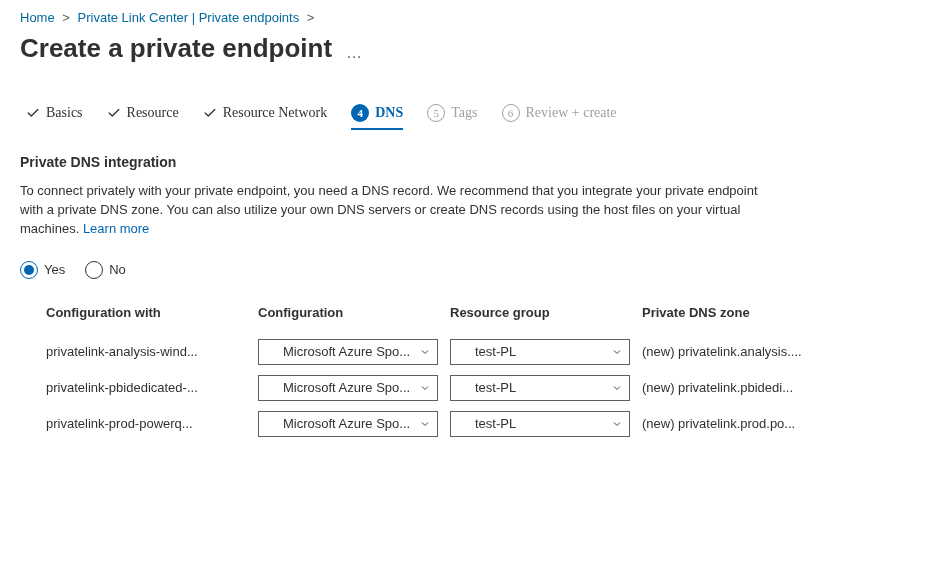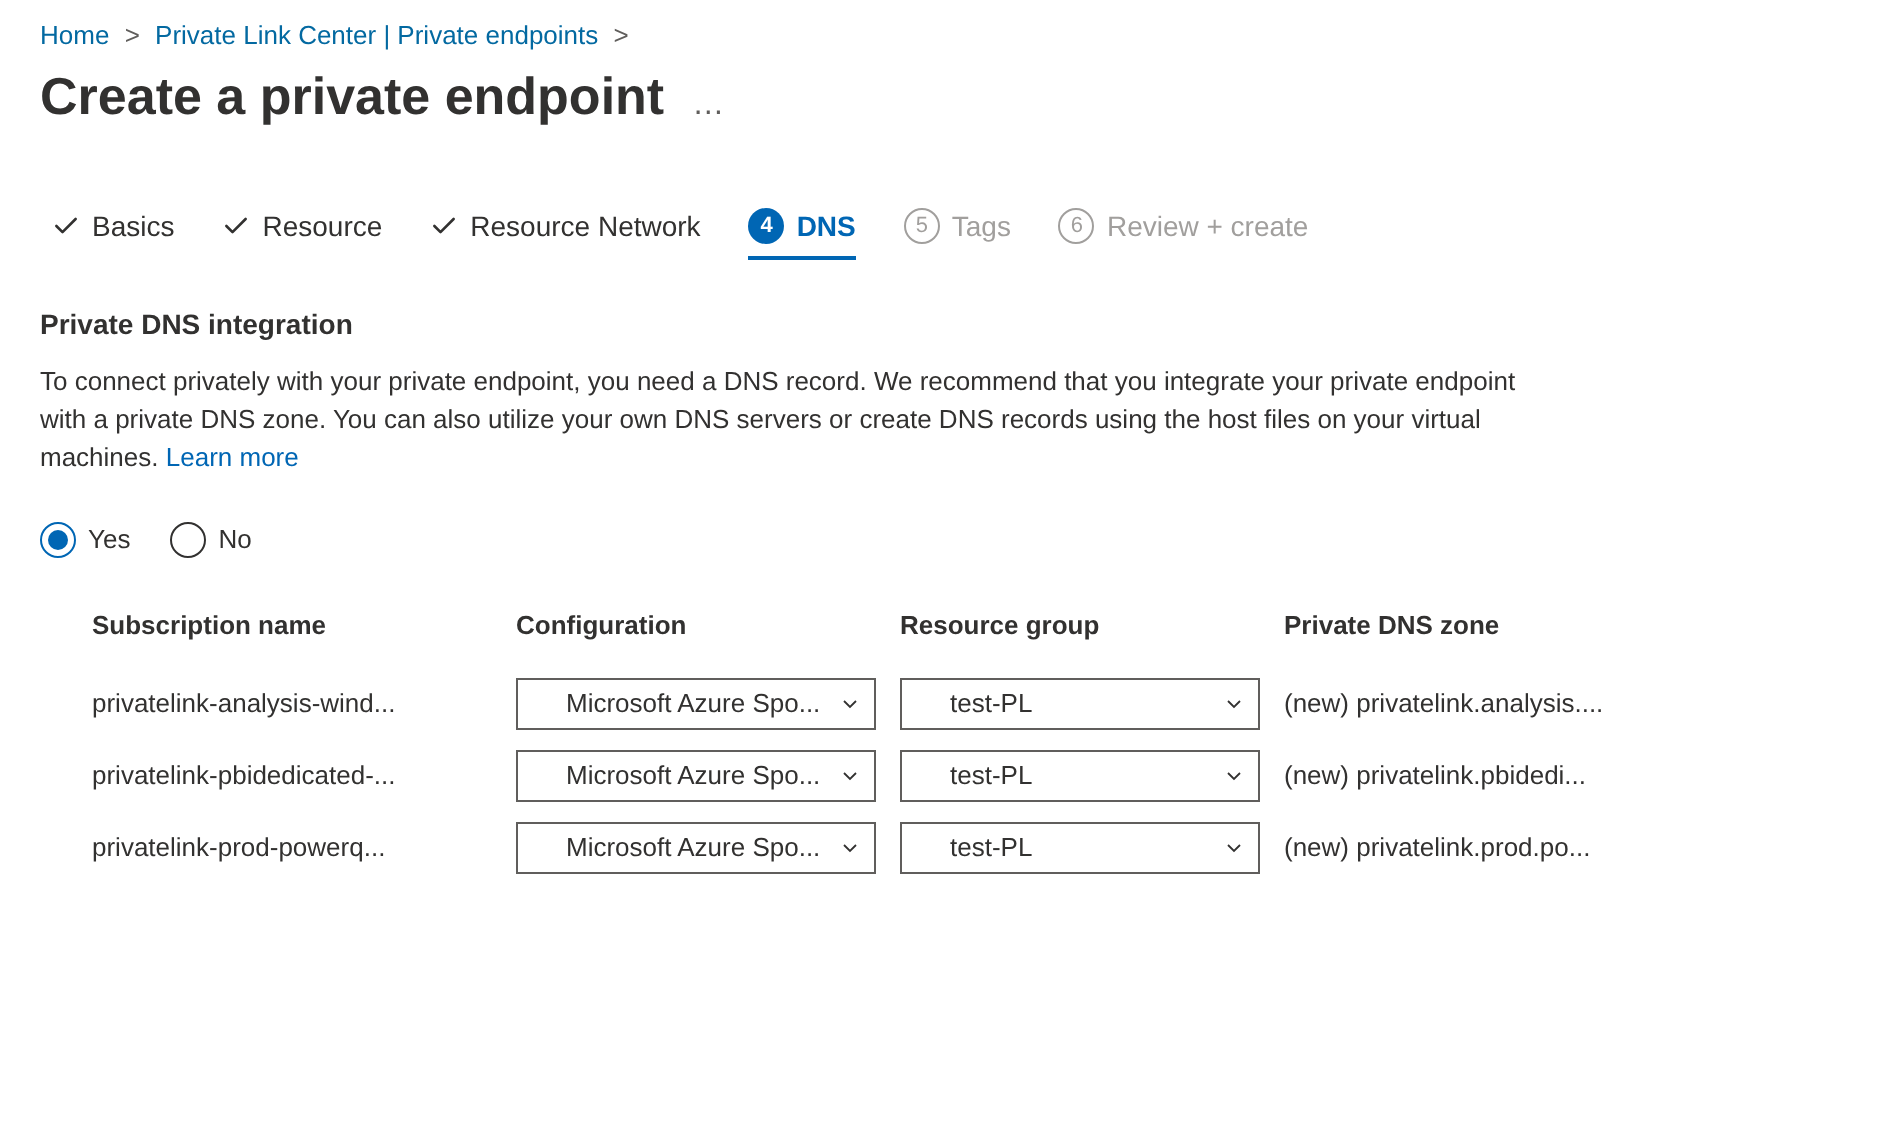--- a/index.html
+++ b/index.html
@@ -41,20 +41,21 @@
       line-height: 1;
       padding-top: 8px;
     }
     .tabs {
       display: flex;
       align-items: center;
       gap: 24px;
       border-bottom: none;
       margin-bottom: 24px;
       padding-left: 6px;
+      font-family: Liberation Serif, serif;
     }
     .tab {
       display: flex;
       align-items: center;
       gap: 6px;
       font-size: 14px;
       color: #323130;
       cursor: pointer;
       padding-bottom: 6px;
       border-bottom: 2px solid transparent;
@@ -271,21 +272,21 @@
     </div>
     <div class="radio-option">
       <span class="radio-circle"></span>
       <span>No</span>
     </div>
   </div>
 </div>
 
 <div class="config-table">
   <div class="config-header">
-    <div>Subscription name</div>
+    <div>Configuration with</div>
     <div>Configuration</div>
     <div>Resource group</div>
     <div>Private DNS zone</div>
   </div>
 
   <div class="config-row">
     <div class="config-cell">privatelink-analysis-wind...</div>
     <div class="dropdown">
       <span class="dd-text">Microsoft Azure Spo...</span>
       <span class="chevron">

